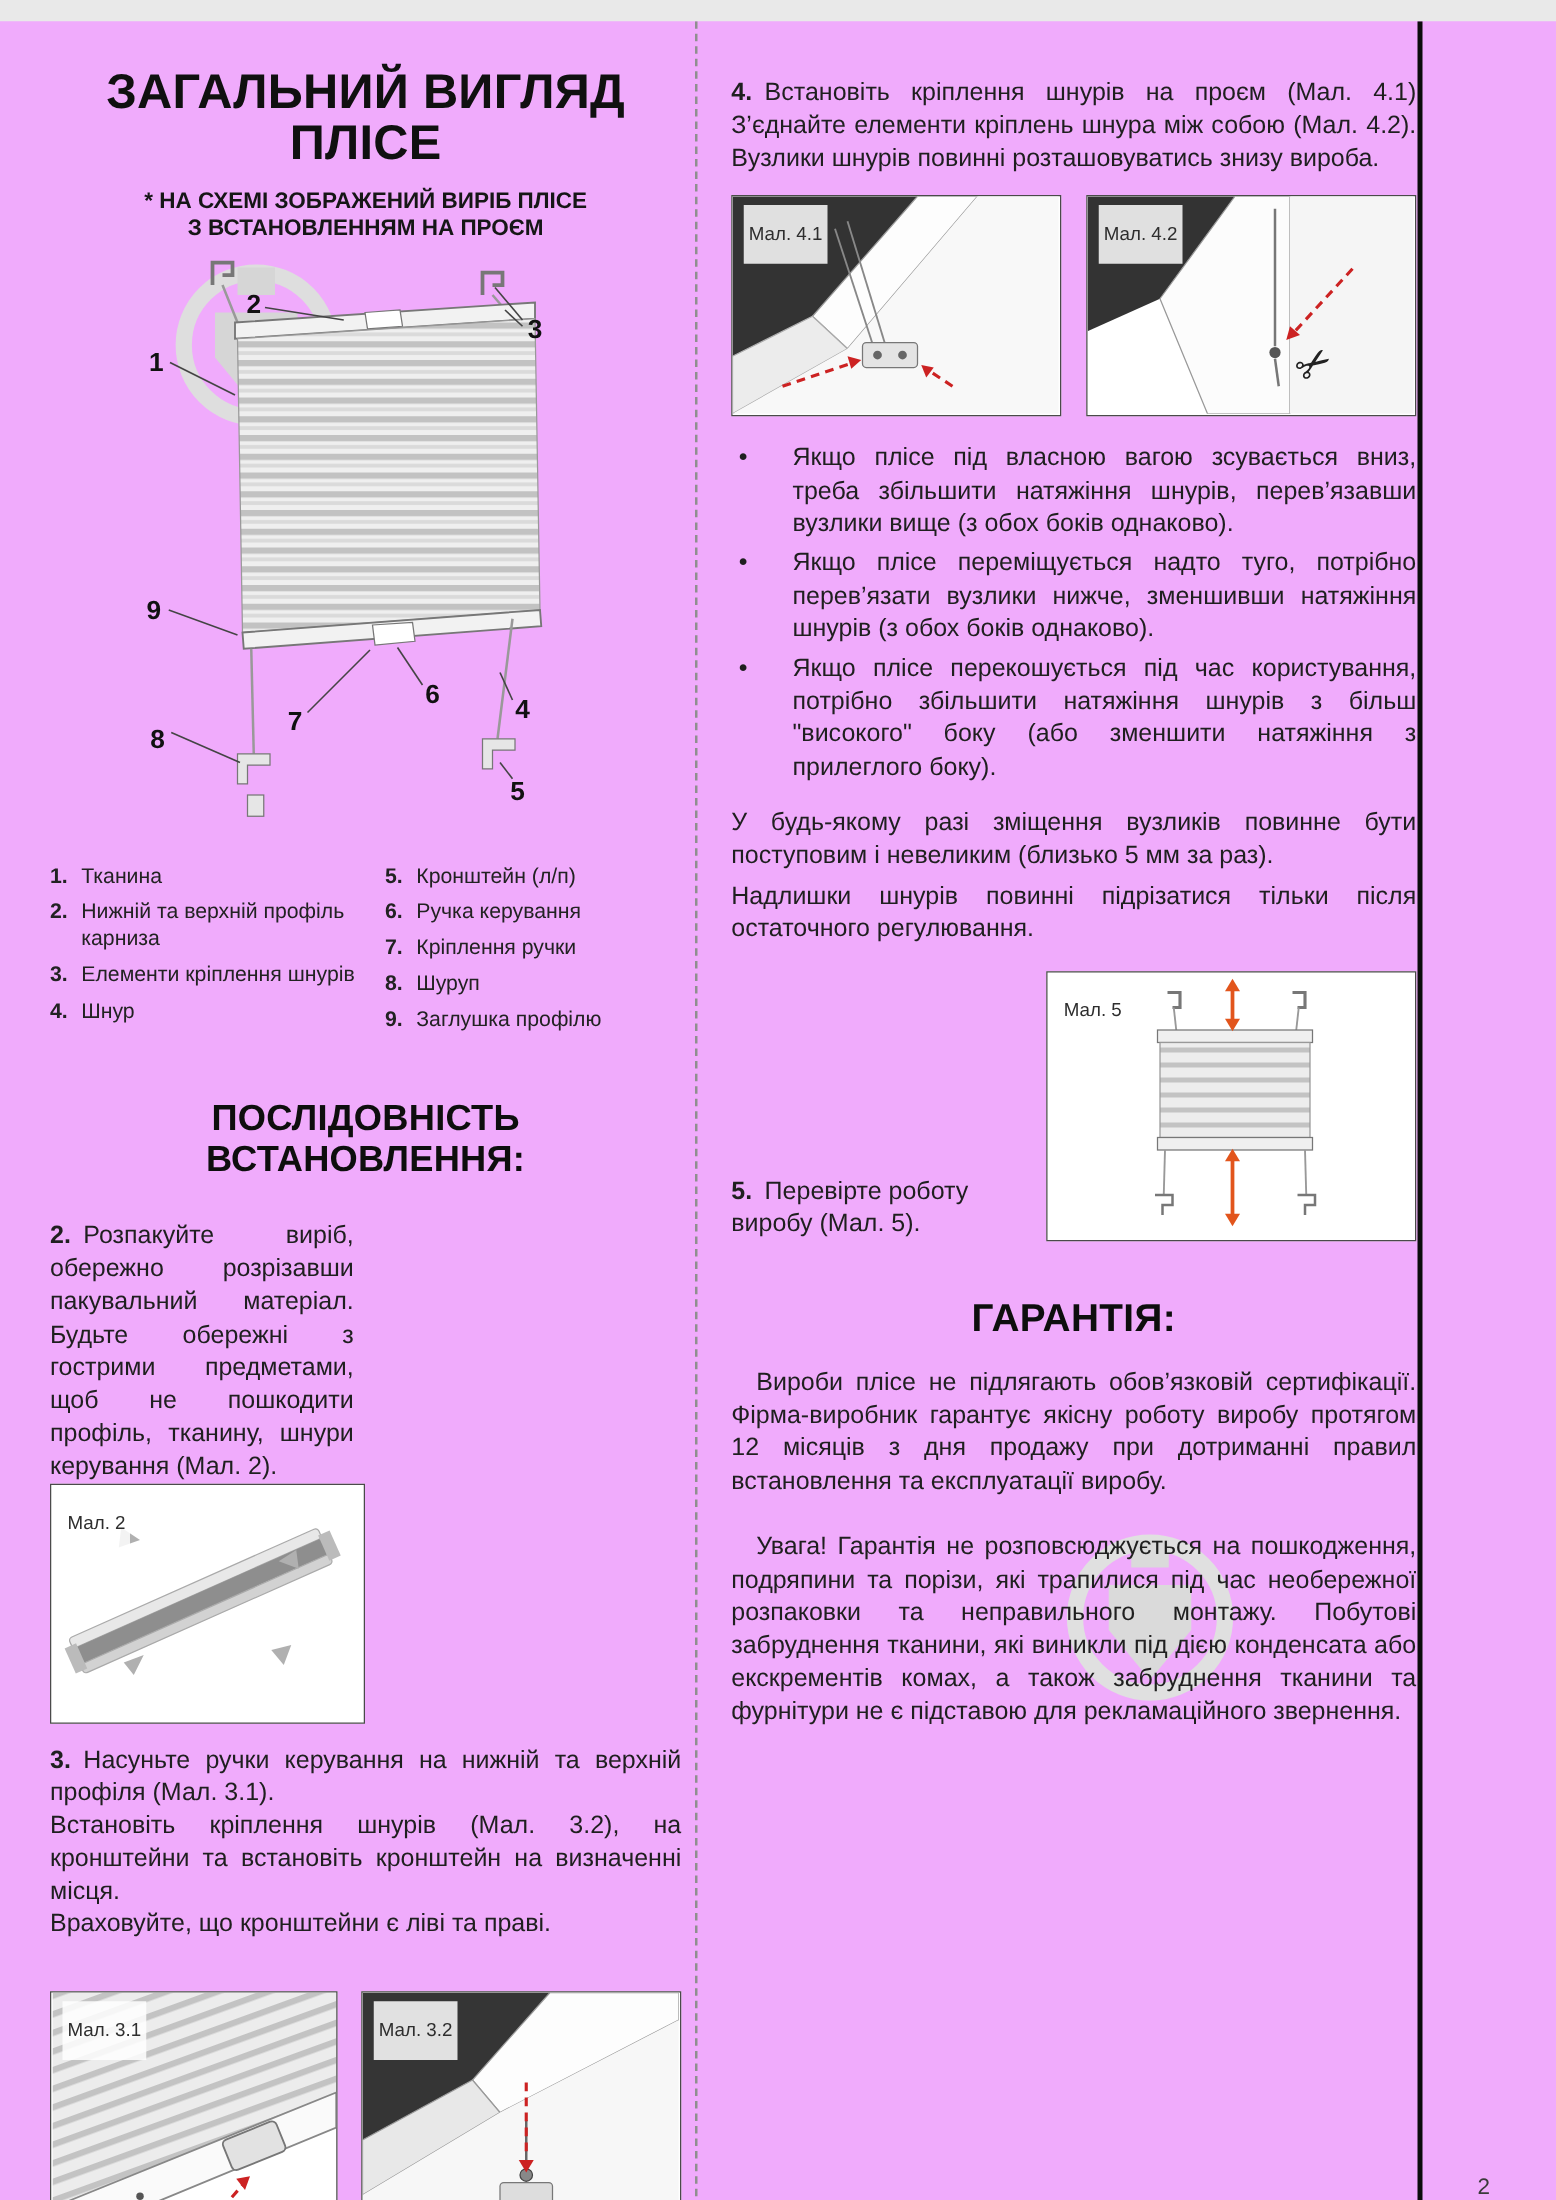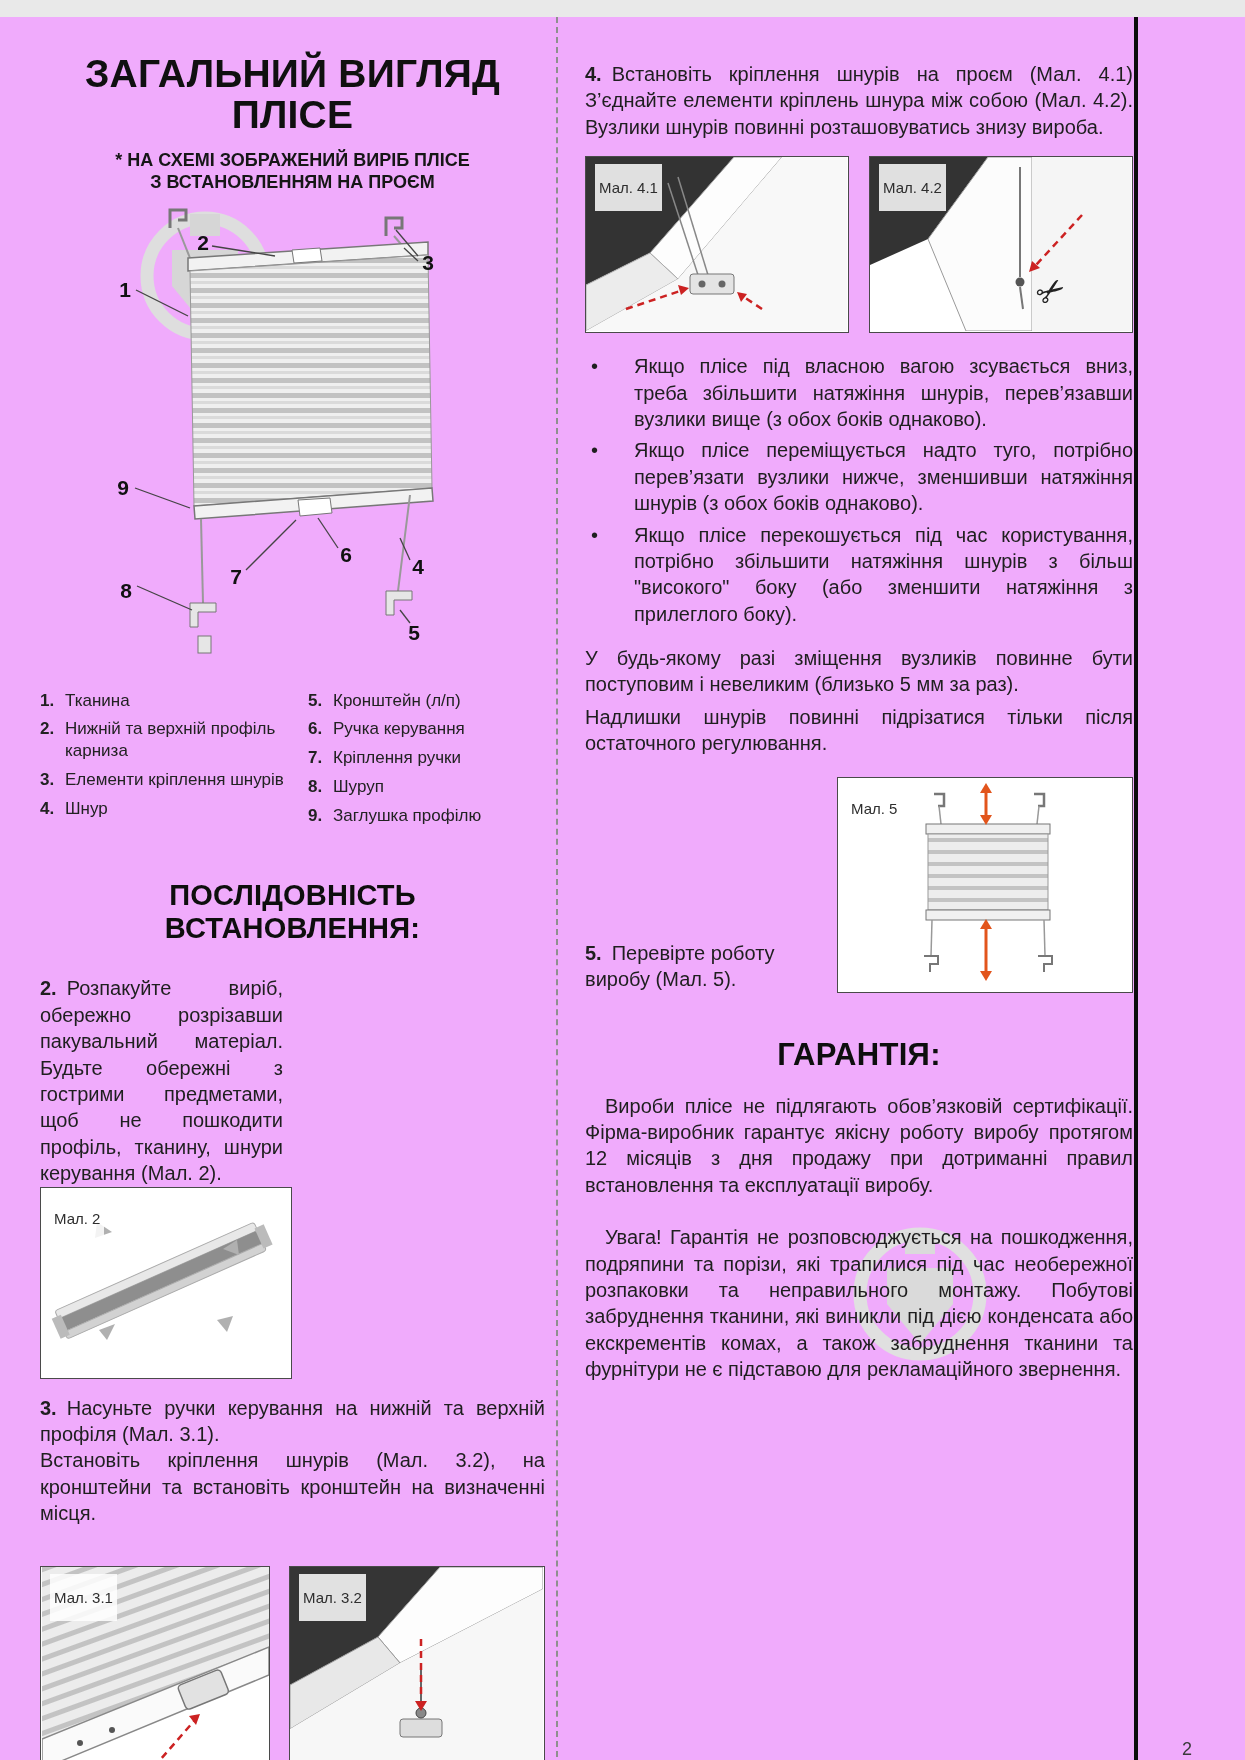--- a/index.html
+++ b/index.html
@@ -228,20 +228,21 @@
           </g>
         </svg>
       </div>
     </div>
 
     <div class="step3 jtext">
       <div>
         <b class="stepnum">3.</b><span>Насуньте ручки керування на нижній та верхній профіля (Мал. 3.1).</span>
       </div>
       <div>Встановіть кріплення шнурів (Мал. 3.2), на кронштейни та встановіть кронштейн на визначенні місця.</div>
+      <div>Враховуйте, що кронштейни є ліві та праві.</div>
     </div>
 
     <div class="figrow-3">
       <div class="figure fig31">
         <span class="figcap">Мал. 3.1</span>
         <svg width="227" height="228" viewBox="0 0 227 228">
           <defs>
             <pattern id="pl-31" width="12" height="14" patternUnits="userSpaceOnUse" patternTransform="rotate(-20)">
               <rect width="12" height="14" fill="#ececec"></rect>
               <rect width="12" height="5" fill="#c3c3c3"></rect>

